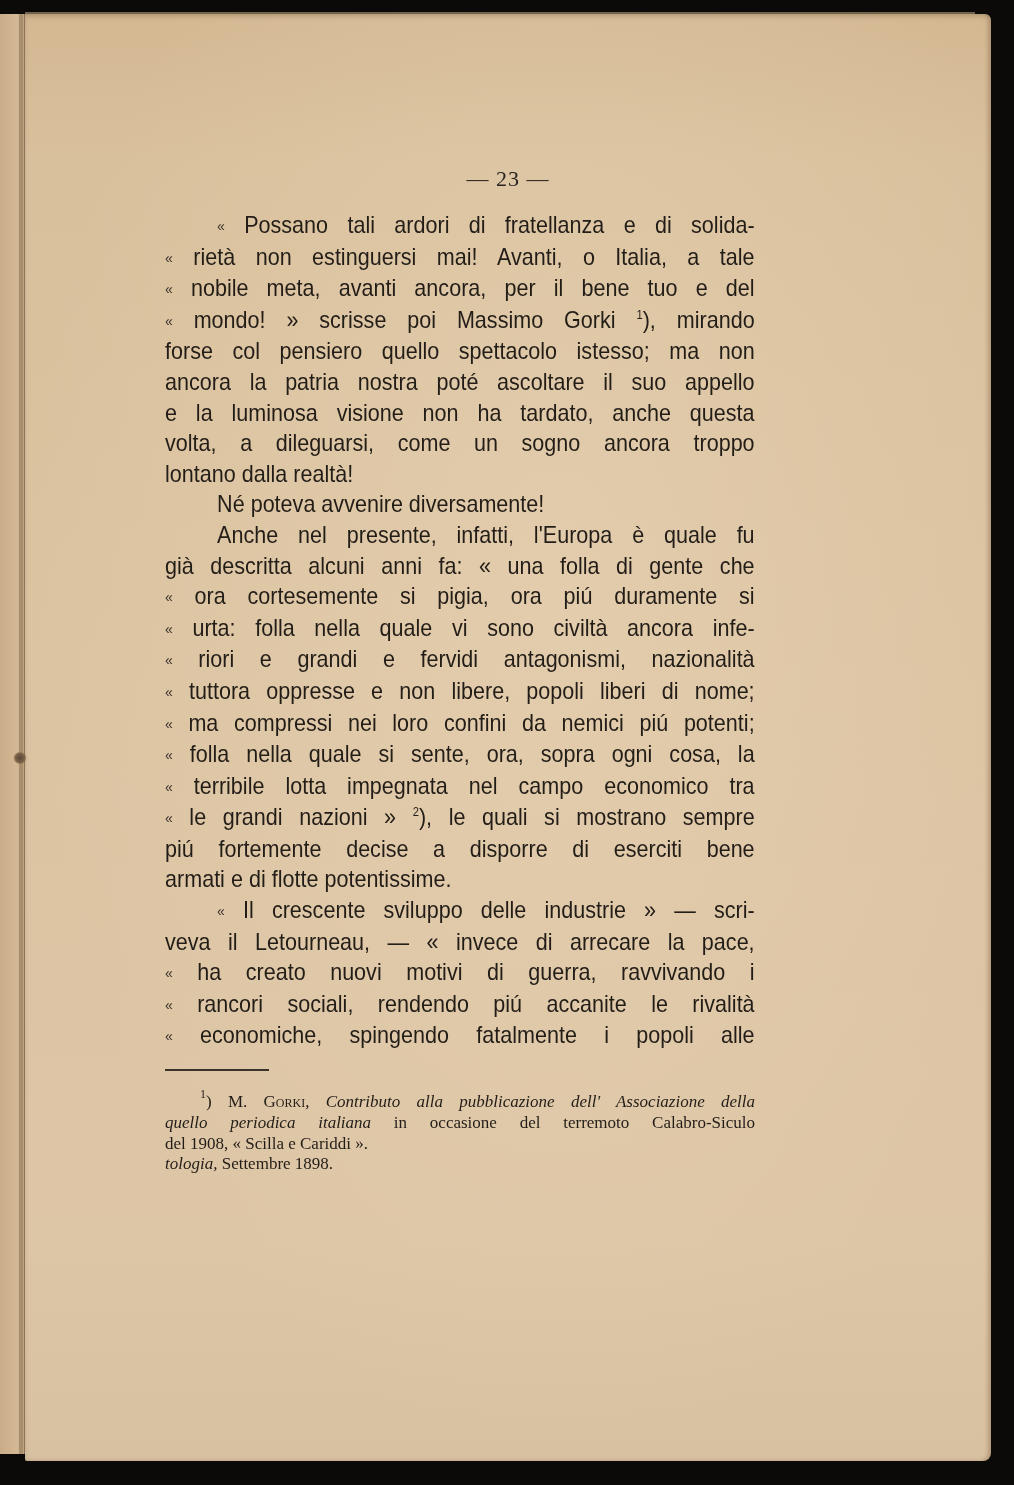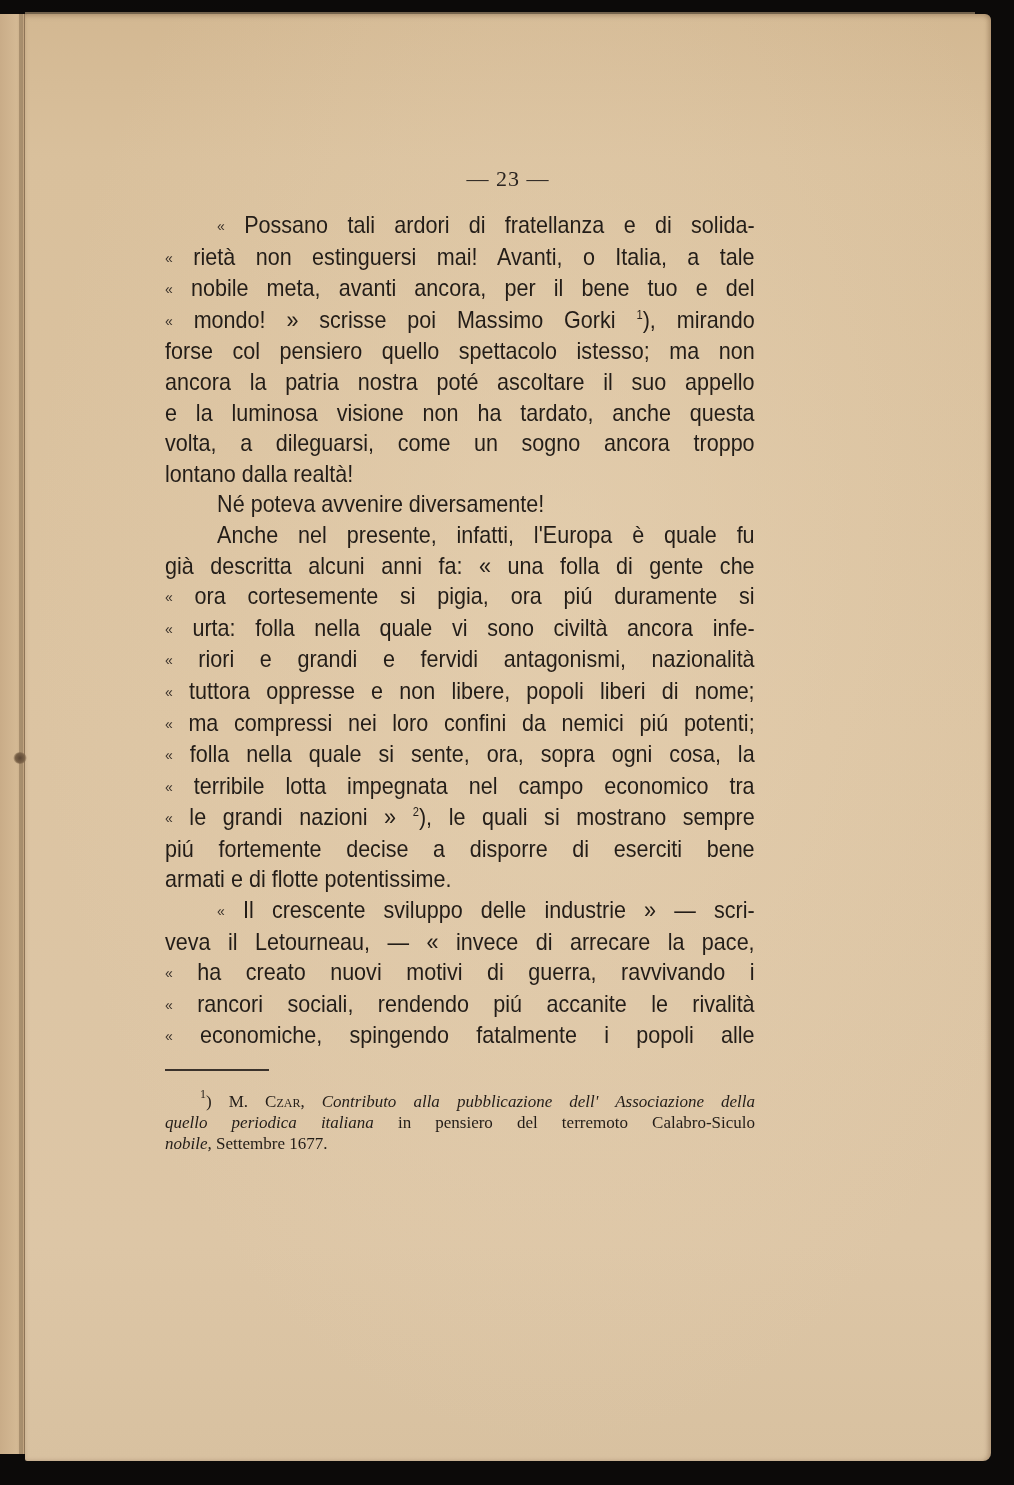--- a/index.html
+++ b/index.html
@@ -175,20 +175,21 @@
         <span class="line indent"><span class="q">«</span> <span>Il crescente sviluppo delle industrie » — scri-</span></span>
         <span class="line"><span>veva il Letourneau, — « invece di arrecare la pace,</span></span>
         <span class="line"><span class="q">«</span> <span>ha creato nuovi motivi di guerra, ravvivando i</span></span>
         <span class="line"><span class="q">«</span> <span>rancori sociali, rendendo piú accanite le rivalità</span></span>
         <span class="line"><span class="q">«</span> <span>economiche, spingendo fatalmente i popoli alle</span></span>
       </div>
 
     <div class="rule"></div>
 
     <div class="footnotes">
-      <span class="fline indent"><sup>1</sup>) <span class="sc">M. Czar,</span> <em>Contributo alla pubblicazione dell' Associazione della</em></span>
-      <span class="fline"><em>quello periodica italiana</em><span> in pensiero del terremoto Calabro-Siculo</span></span>
-      <span class="fline last"><em>nobile,</em><span> Settembre 1677.</span></span>
+      <span class="fline indent"><sup>1</sup>) <span class="sc">M. Gorki,</span> <em>Contributo alla pubblicazione dell' Associazione della</em></span>
+      <span class="fline"><em>quello periodica italiana</em><span> in occasione del terremoto Calabro-Siculo</span></span>
+      <span class="fline last">del 1908, « Scilla e Cariddi ».</span>
+      <span class="fline last"><em>tologia,</em><span> Settembre 1898.</span></span>
     </div>
   </div>
   <div class="binding-line"></div>
   <div class="spot"></div>
 </div>
 
 </body></html>

